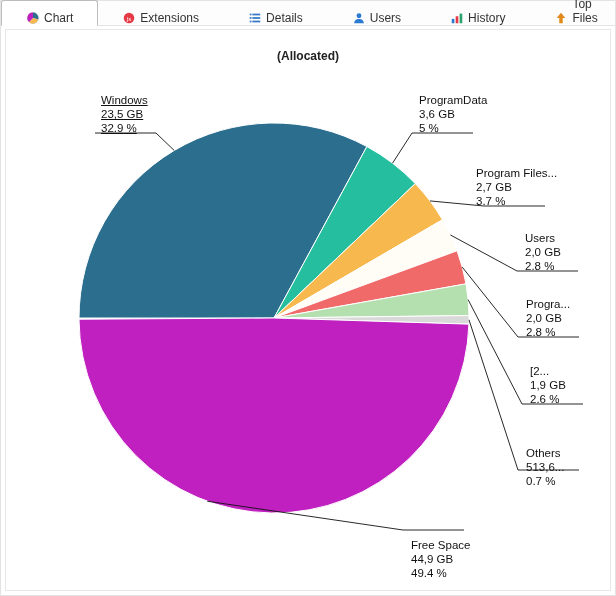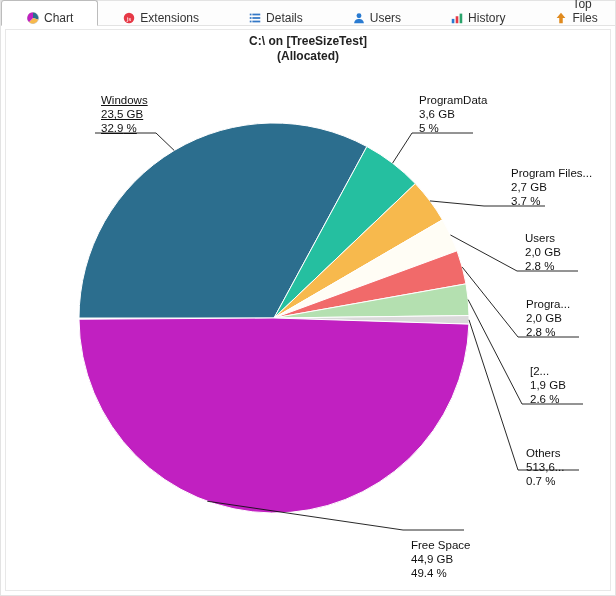--- a/index.html
+++ b/index.html
@@ -80,21 +80,21 @@
           <svg viewBox="0 0 16 16">
             <path d="M8 2 L13 8 L10 8 L10 14 L6 14 L6 8 L3 8 Z" fill="#e08a1e"></path>
           </svg>
         </span>
     <span>Top Files</span>
   </div>
 </div>
 
 <div class="chart-area">
   <div class="title">
-    <span>C:\ on [TreeSizeTest]</span><br>
+    <br>
     <span>(Allocated)</span>
   </div>
 
   <svg class="pie" id="pieSvg" width="606" height="560">
         <path d="M 268 288 L 73 288 A 195 195 0 0 1 360.8664497152481 116.53331951284153 Z" fill="#2c6e8e" stroke="#ffffff" stroke-width="1"></path>
         <path d="M 268 288 L 360.8664497152481 116.53331951284153 A 195 195 0 0 1 409.307360386474 153.62280736446692 Z" fill="#25bfa0" stroke="#ffffff" stroke-width="1"></path>
         <path d="M 268 288 L 409.307360386474 153.62280736446692 A 195 195 0 0 1 436.4650663526029 189.79347568102662 Z" fill="#f7b94d" stroke="#ffffff" stroke-width="1"></path>
         <path d="M 268 288 L 436.4650663526029 189.79347568102662 A 195 195 0 0 1 451.05310224250536 220.7946299809691 Z" fill="#fffdf5" stroke="#ffffff" stroke-width="1"></path>
         <path d="M 268 288 L 451.05310224250536 220.7946299809691 A 195 195 0 0 1 459.990045233195 253.87050349982084 Z" fill="#f16a6a" stroke="#ffffff" stroke-width="1"></path>
         <path d="M 268 288 L 459.990045233195 253.87050349982084 A 195 195 0 0 1 462.9846036197441 285.54962222274617 Z" fill="#b4e0b0" stroke="#ffffff" stroke-width="1"></path>
@@ -121,21 +121,21 @@
   <div class="lbl l" style="left:95px;top:63px;text-decoration:underline;">
     <span>Windows</span><br>
     <span>23,5 GB</span><br>
     <span><span>32.9</span> %</span>
   </div>
   <div class="lbl r" style="left:413px;top:63px;">
     <span>ProgramData</span><br>
     <span>3,6 GB</span><br>
     <span><span>5</span> %</span>
   </div>
-  <div class="lbl r" style="left:505px;top:136px;">
+  <div class="lbl r" style="left:470px;top:136px;">
     <span>Program Files...</span><br>
     <span>2,7 GB</span><br>
     <span><span>3.7</span> %</span>
   </div>
   <div class="lbl r" style="left:519px;top:201px;">
     <span>Users</span><br>
     <span>2,0 GB</span><br>
     <span><span>2.8</span> %</span>
   </div>
   <div class="lbl r" style="left:520px;top:267px;">

